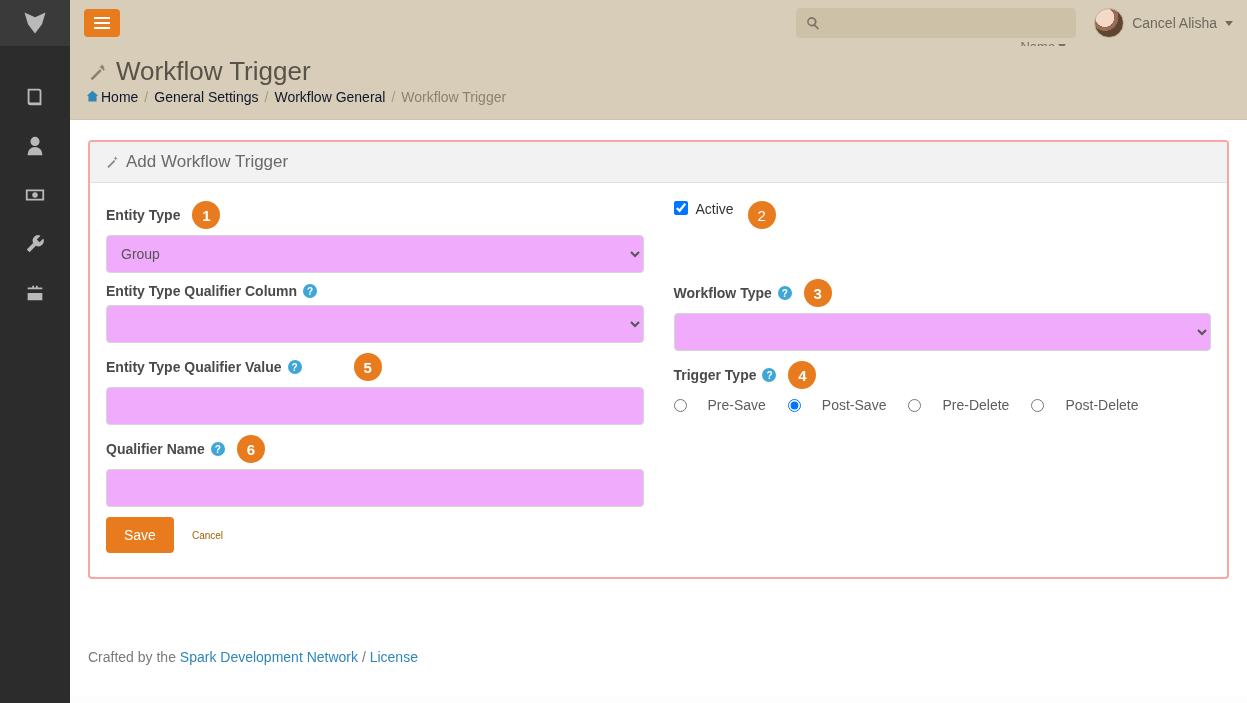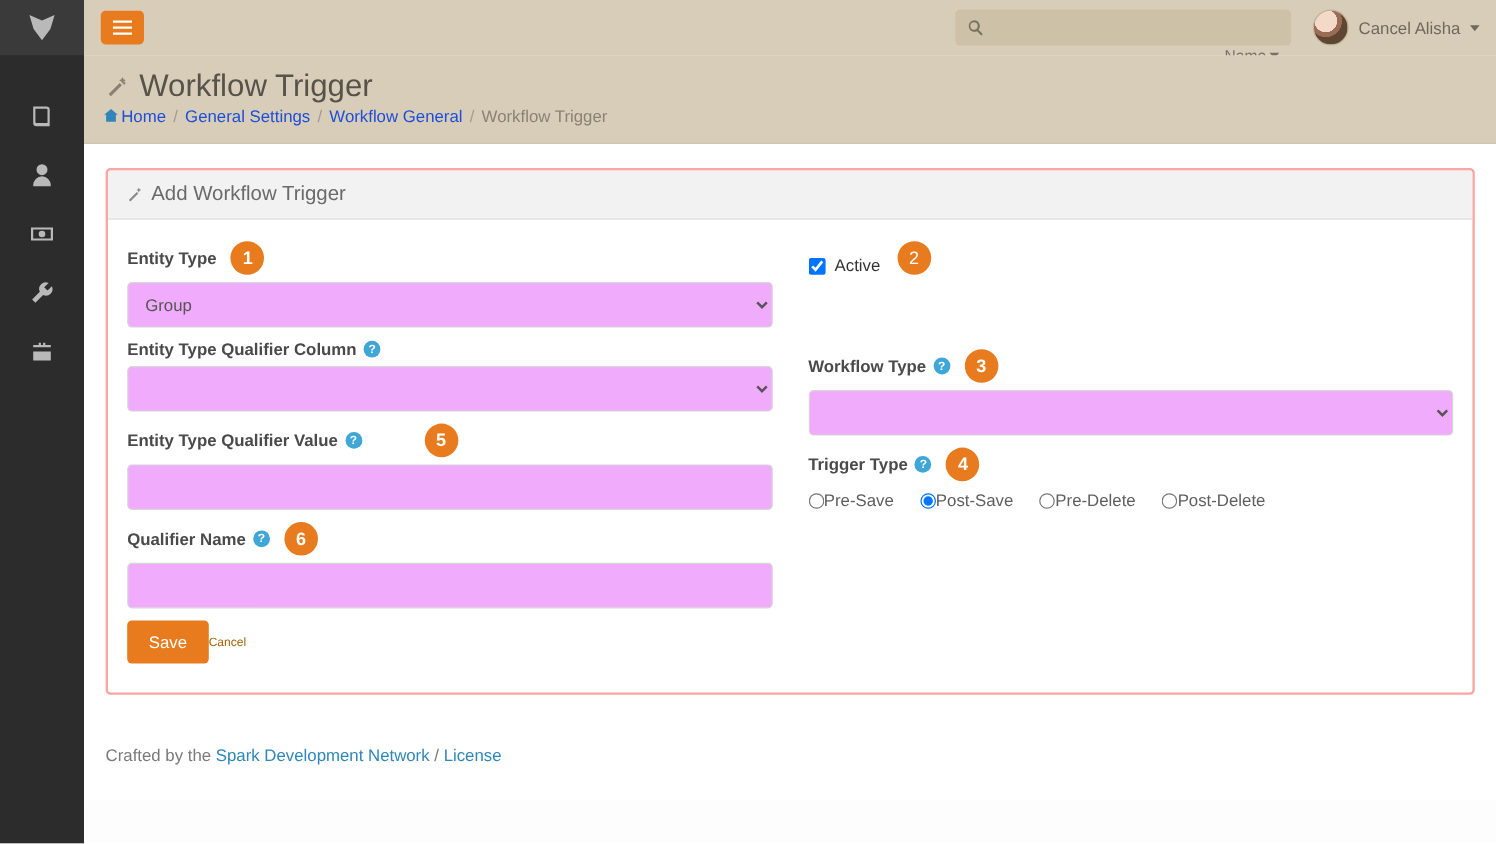--- a/index.html
+++ b/index.html
@@ -86,21 +86,21 @@
   color: #58534a;
   display: flex; align-items: center; gap: 8px;
 }
 .pagehead h1 svg { width: 22px; height: 22px; fill: #8a8170; }
 .breadcrumb {
   font-size: 14px;
   color: #8a8372;
   margin-top: 2px;
   display: flex; flex-wrap: wrap; gap: 6px; align-items: center;
 }
-.breadcrumb a { color: #1d4ed8; text-decoration: none; cursor: pointer; }
+.breadcrumb a { color: #0f172a; text-decoration: none; cursor: pointer; }
 .breadcrumb .sep { color: #a49c89; }
 .breadcrumb .home-ic { width: 13px; height: 13px; fill: #2e87b8; margin-right: 2px; vertical-align: -1px; }
 
 
 .content { padding: 20px 18px 30px 18px; background: #fff; }
 .panel {
   border: 2px solid #fca5a5;
   border-radius: 4px;
   overflow: hidden;
 }
@@ -140,43 +140,43 @@
   width: 100%;
   height: 38px;
   border: 1px solid #d6d6d6;
   border-radius: 4px;
   padding: 0 10px;
   font-size: 14px;
   background: #f0abfc;
   color: #555;
 }
 select.form-control { appearance: auto; }
-.checkbox-row { display: flex; align-items: flex-end; gap: 8px; margin-bottom: 36px; }
+.checkbox-row { display: flex; align-items: flex-start; gap: 8px; margin-bottom: 24px; }
 .checkbox-row input { width: 14px; height: 14px; }
 .radio-row { display: flex; gap: 22px; flex-wrap: wrap; padding-top: 2px; }
-.radio-row label { display: flex; align-items: center; gap: 0; font-weight: 400; color: #5e5e5e; font-size: 14px; }
+.radio-row label { display: flex; align-items: center; gap: 21px; font-weight: 400; color: #5e5e5e; font-size: 14px; }
 
 .callout {
   width: 28px; height: 28px;
   background: #e87b1d;
   color: #fff;
   border-radius: 50%;
   display: inline-flex; align-items: center; justify-content: center;
   font-size: 15px;
   margin-left: 6px;
 }
 
-.actions { display: flex; align-items: center; margin-top: 6px; }
+.actions { display: flex; gap: 18px; align-items: center; margin-top: 6px; }
 .btn-primary {
   background: #e87b1d; color: #fff; border: none; border-radius: 4px;
   padding: 10px 18px; font-size: 14px; cursor: pointer;
 }
 .link { color: #a16207; cursor: pointer; text-decoration: none; font-size: 10px; }
 
-.footer { margin-top: 42px; font-size: 14px; color: #7a7a7a; }
+.footer { margin-top: 70px; font-size: 14px; color: #7a7a7a; }
 .footer a { color: #2e87b8; text-decoration: none; }
 .field .label-row { display: flex; align-items: center; }
 </style>
 </head>
 <body>
 
 <div class="app">
 
   <div class="sidebar">
     <div class="brand">

